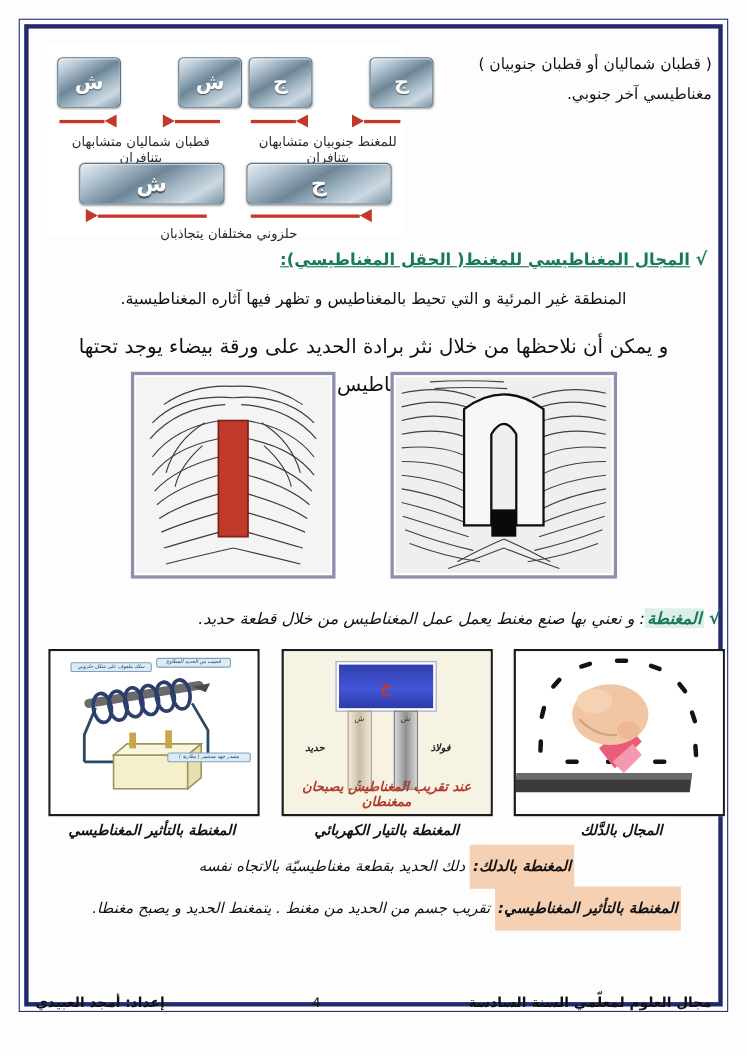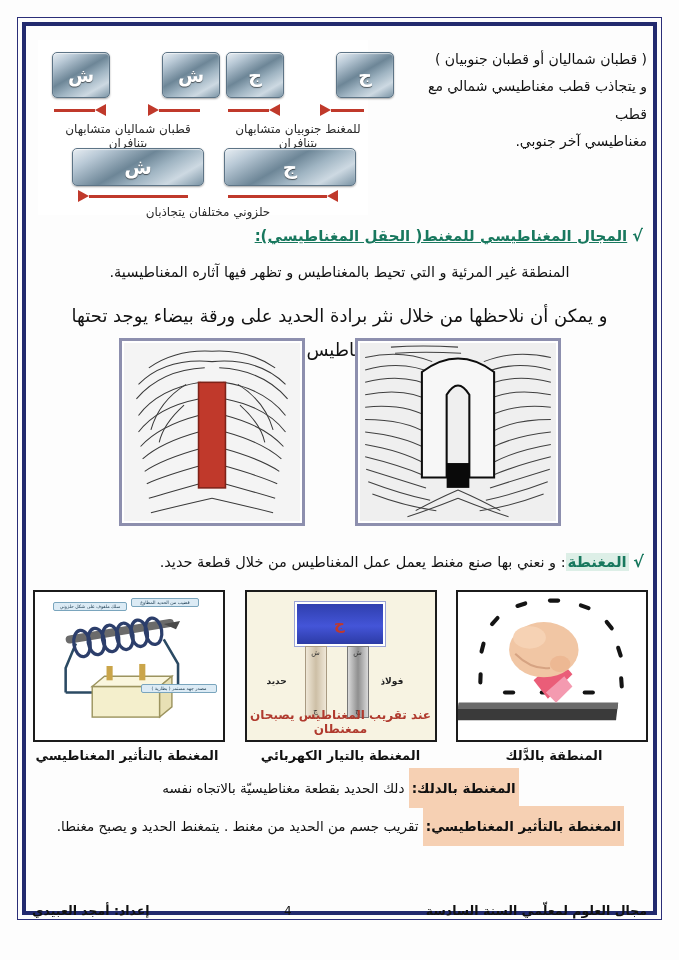--- a/index.html
+++ b/index.html
@@ -105,21 +105,21 @@
   .photo{
     border:3px solid #8d8fae;
     background:#fff;padding:2px;
     position:relative;overflow:hidden;
   }
   .ph1{width:196px;height:178px;}
   .ph2{width:176px;height:178px;}
   .filings{position:absolute;inset:2px;background:#f2f2f2;overflow:hidden;}
 
   
-  .sec3{position:absolute;left:1px;top:520px;width:100%;}
+  .sec3{position:absolute;left:12px;top:520px;width:100%;font-style:italic;}
   .sec3 .hdline{text-align:right;font-size:14.5px;}
   .diagrams{
     position:absolute;left:0;top:38px;width:100%;height:150px;
     display:flex;justify-content:space-between;
   }
   .dia{
     width:188px;height:148px;border:2px solid #1b1b1b;
     background:#ffffff;position:relative;overflow:hidden;
   }
   .caps{
@@ -181,21 +181,20 @@
 <div class="page">
   <div class="frame-outer"></div>
   <div class="frame-inner"></div>
 
   <div class="content">
 
     <div class="sec1">
 
       <div class="poles-text ar">
         <div class="line">( قطبان شماليان أو قطبان جنوبيان )</div>
-        <div class="line">و يتجاذب قطب مغناطيسي شمالي مع قطب</div>
         <div class="line">مغناطيسي آخر جنوبي.</div>
       </div>
 
       <div class="poles-fig">
 
         <div class="magrow" style="left:14px;top:12px;gap:52px;">
           <div class="mag small">ش</div>
           <div class="mag small">ش</div>
         </div>
         <div class="arrow" style="left:16px;top:66px;width:52px;">
@@ -424,21 +423,21 @@
               </g>
             </svg>
             <div class="callout" style="left:96px;top:6px;width:64px;">قضيب من الحديد المطاوع</div>
             <div class="callout" style="left:18px;top:10px;width:70px;">سلك ملفوف على شكل حلزوني</div>
             <div class="callout" style="left:106px;top:92px;width:72px;">مصدر جهد مستمر ( بطارية )</div>
           </div>
         </div>
       </div>
 
       <div class="caps">
-        <div class="cap">المنطقة بالدَّلك</div>
+        <div class="cap">المجال بالدَّلك</div>
         <div class="cap">المغنطة بالتيار الكهربائي</div>
         <div class="cap">المغنطة بالتأثير المغناطيسي</div>
       </div>
 
       <div class="defs">
         <div class="defline">
           <span class="hl">المغنطة بالدلك:</span>
           <span>دلك الحديد بقطعة مغناطيسيّة بالاتجاه نفسه</span>
         </div>
         <div class="defline">

